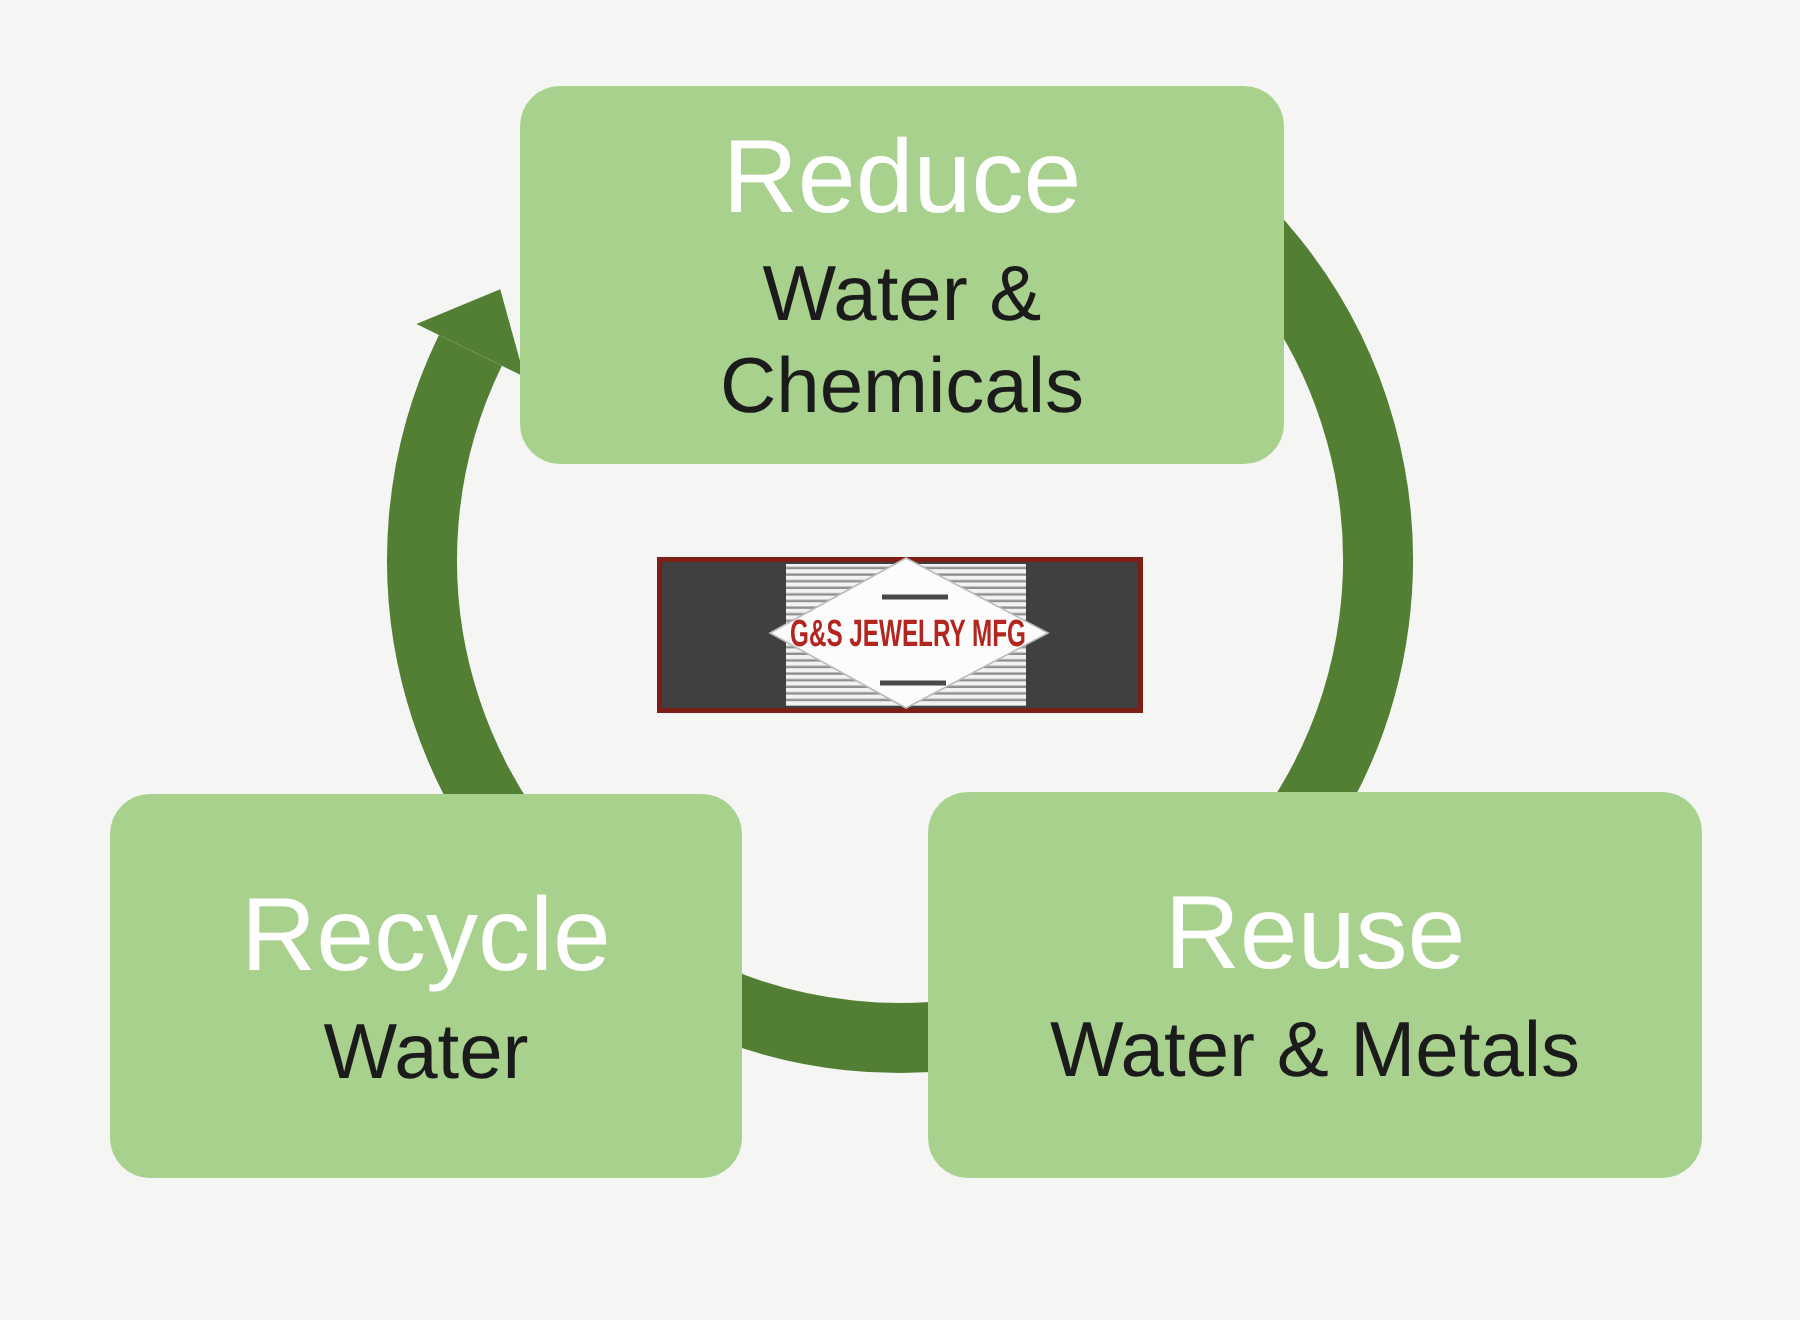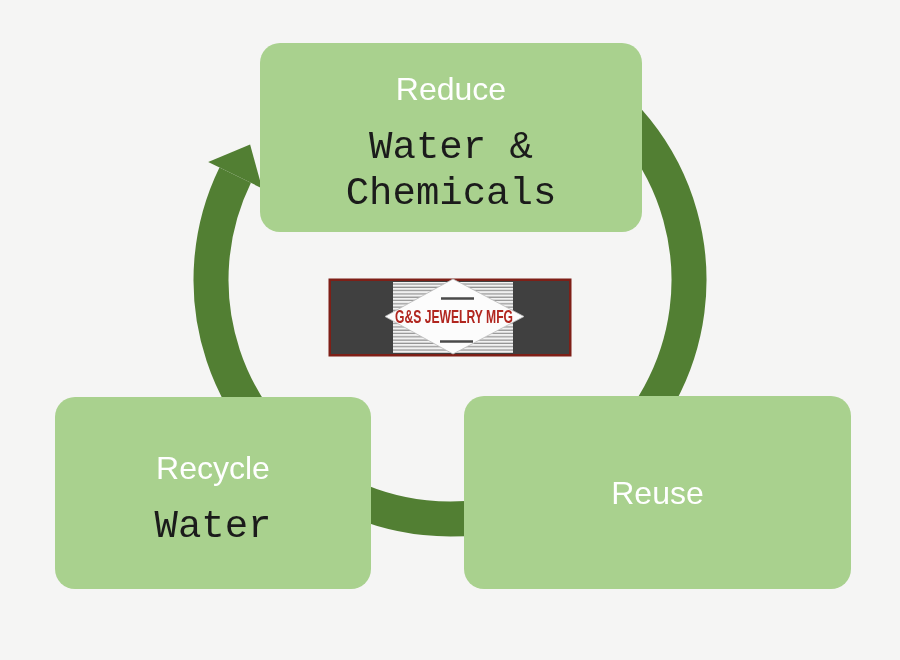--- a/index.html
+++ b/index.html
@@ -17,26 +17,26 @@
     position:absolute;
     background:#a9d18e;
     border-radius:20px;
     display:flex;flex-direction:column;align-items:center;justify-content:center;
     text-align:center;
   }
   .node-reduce{left:260px;top:43px;width:382px;height:189px;}
   .node-recycle{left:55px;top:397px;width:316px;height:192px;}
   .node-reuse{left:464px;top:396px;width:387px;height:193px;}
   .node-title{
-    font-size:32px;line-height:62px;color:#ffffff;
+    font-size:52px;line-height:62px;color:#ffffff;
     letter-spacing:0px;white-space:nowrap;
   }
   .node-sub{
     font-size:39px;line-height:46px;color:#1b1b1b;
-    margin-top:5px;max-width:305px;font-family:Liberation Mono, monospace;
+    margin-top:5px;max-width:305px;
   }
   .logo{position:absolute;left:328px;top:278px;width:244px;height:79px;text-align:center;}
   .logo svg{display:block;}
 </style>
 </head>
 <body style="background-color: rgb(245, 245, 244);">
 
 <div class="stage">
 
   <svg class="cycle-svg" viewBox="0 0 900 660" aria-hidden="true">
@@ -49,20 +49,21 @@
     <div class="node-sub" style="color: rgb(27, 27, 27);">Water &amp; Chemicals</div>
   </div>
 
   <div class="node node-recycle" style="background-color: rgb(169, 209, 142);">
     <div class="node-title" style="color: rgb(255, 255, 255);">Recycle</div>
     <div class="node-sub" style="color: rgb(27, 27, 27);">Water</div>
   </div>
 
   <div class="node node-reuse" style="background-color: rgb(169, 209, 142);">
     <div class="node-title" style="color: rgb(255, 255, 255);">Reuse</div>
+    <div class="node-sub" style="color: rgb(27, 27, 27);">Water &amp; Metals</div>
   </div>
 
   <div class="logo">
     <svg viewBox="0 0 244 79" width="244" height="79">
       <defs>
         <pattern id="stripes" width="4" height="3.3" patternUnits="userSpaceOnUse">
           <rect width="4" height="3.3" fill="#f2f2f2"></rect>
           <rect y="2.1" width="4" height="1.2" fill="#8f8f8f"></rect>
         </pattern>
       </defs>

